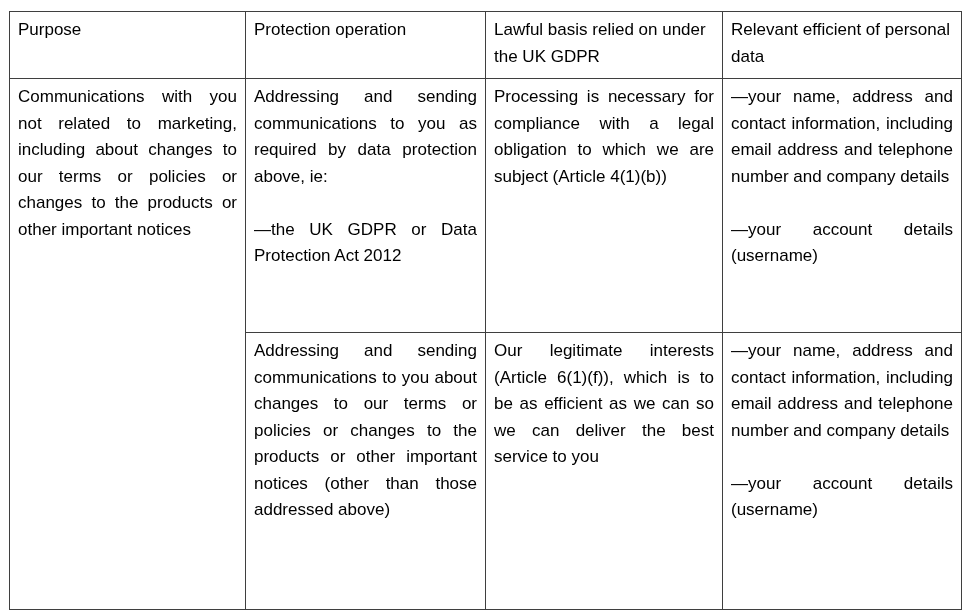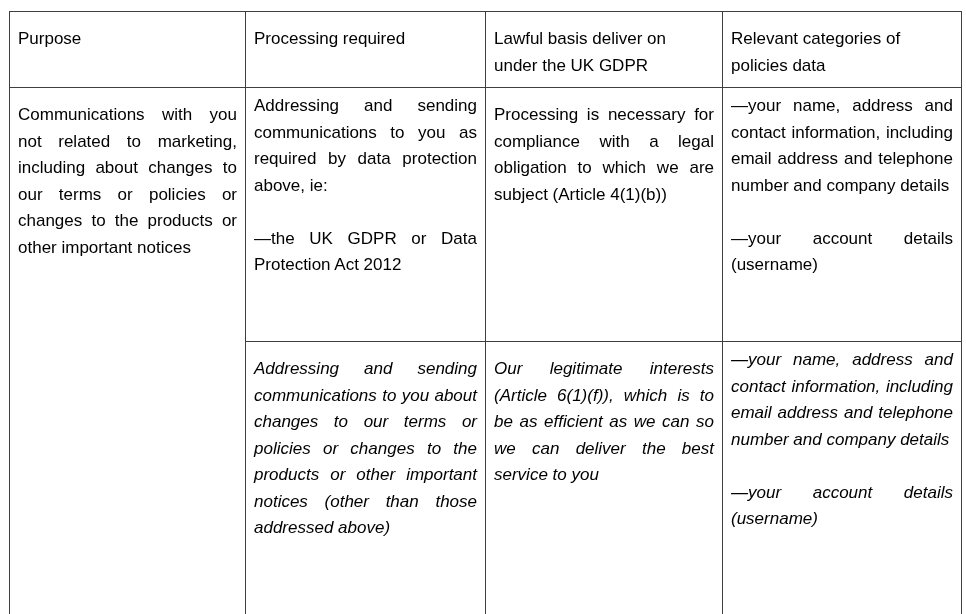--- a/index.html
+++ b/index.html
@@ -34,47 +34,47 @@
   }
   th {
     height: 63px;
     text-align: left;
   }
   td {
     text-align: justify;
     text-justify: inter-character;
   }
   tr.row-1 > td { height: 254px; }
-  tr.row-2 > td { height: 277px; font-style: italic; }
+  tr.row-2 > td { height: 277px; }
   th p, td p { margin: 0 0 26.5px 0; }
-  th p:last-child, td p:last-child { margin-bottom: 0; margin-top: 9px; }
+  th p:last-child, td p:last-child { margin-bottom: 0; }
 </style>
 </head>
 <body>
 
 <table class="gdpr-table">
   <colgroup>
     <col class="c1">
     <col class="c2">
     <col class="c3">
     <col class="c4">
   </colgroup>
   <thead>
     <tr class="header-row">
       <th>
         <p>Purpose</p>
       </th>
       <th>
-        <p>Processing required</p>
+        <p>Protection operation</p>
       </th>
       <th>
-        <p>Lawful basis deliver on under the UK GDPR</p>
+        <p>Lawful basis relied on under the UK GDPR</p>
       </th>
       <th>
-        <p>Relevant categories of policies data</p>
+        <p>Relevant efficient of personal data</p>
       </th>
     </tr>
   </thead>
   <tbody>
     <tr class="row-1">
       <td rowspan="2">
         <p>Communications with you not related to marketing, including about changes to our terms or policies or changes to the products or other important notices</p>
       </td>
       <td>
         <p>Addressing and sending communications to you as required by data protection above, ie:</p>

